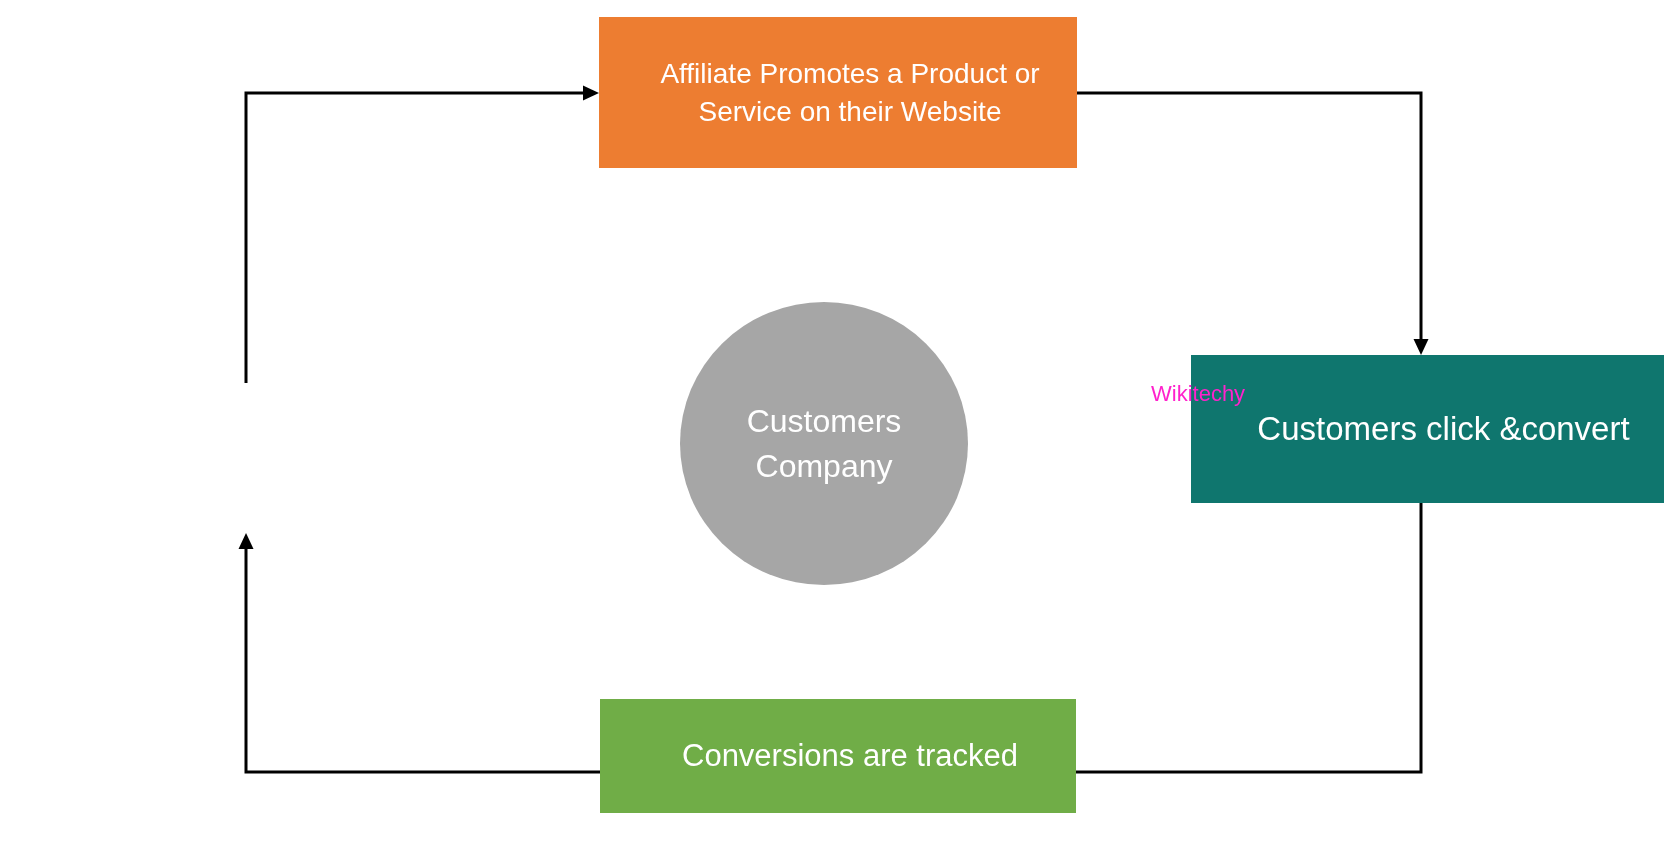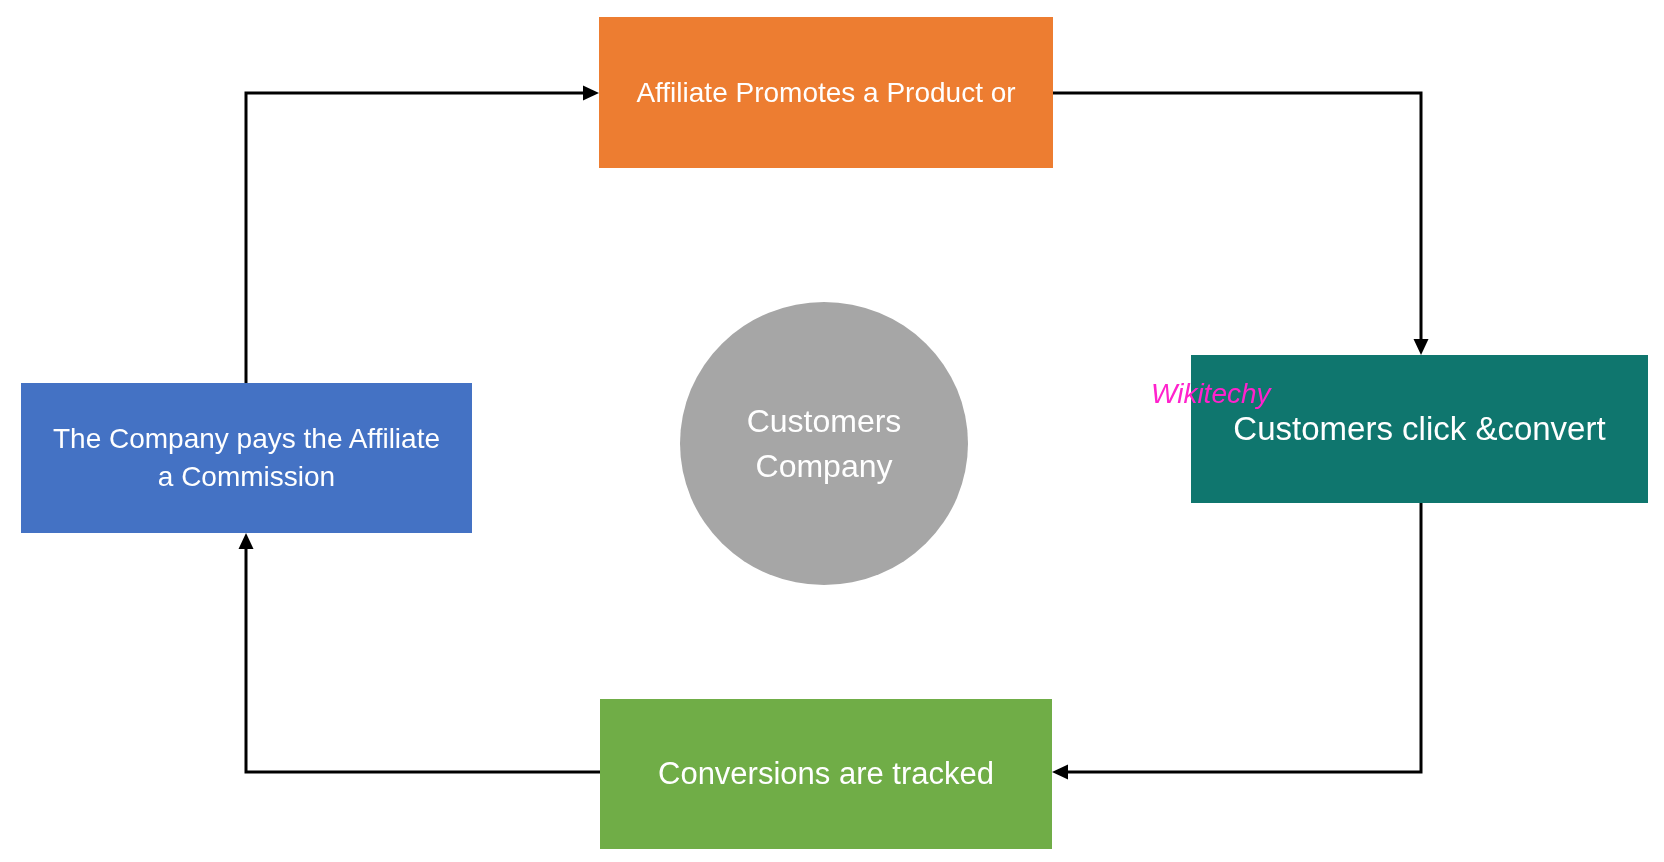--- a/index.html
+++ b/index.html
@@ -32,24 +32,25 @@
     stroke: none;
   }
   .node {
     position: absolute;
     display: flex;
     flex-direction: column;
     justify-content: center;
     align-items: center;
     color: #ffffff;
     text-align: center;
+    padding-left: 24px;
   }
   .node-top    { left: 599px;  top: 17px;  width: 454px; height: 151px; font-size: 28px; line-height: 38px; }
   .node-right  { left: 1191px; top: 355px; width: 457px; height: 148px; font-size: 33px; line-height: 40px; }
-  .node-bottom { left: 600px;  top: 699px; width: 452px; height: 150px; font-size: 31px; line-height: 38px; }
+  .node-bottom { left: 600px;  top: 699px; width: 452px; height: 114px; font-size: 31px; line-height: 38px; }
   .node-left   { left: 21px;   top: 383px; width: 451px; height: 150px; font-size: 28px; line-height: 38px; }
   .center-circle {
     position: absolute;
     left: 680px;
     top: 302px;
     width: 288px;
     height: 283px;
     border-radius: 50%;
     display: flex;
     flex-direction: column;
@@ -57,24 +58,23 @@
     align-items: center;
     color: #ffffff;
     text-align: center;
     font-size: 32px;
     line-height: 45px;
   }
   .watermark {
     position: absolute;
     left: 1151px;
     top: 382px;
-    font-size: 28px;
+    font-size: 22px;
     line-height: 24px;
     white-space: nowrap;
-    font-style: italic;
   }
 </style>
 </head>
 <body>
 
 <div class="canvas">
 
   <svg class="connectors" viewBox="0 0 1664 862" xmlns="http://www.w3.org/2000/svg">
     <g>
       <polyline points="246,383 246,93 583,93"></polyline>
@@ -89,34 +89,31 @@
       <polygon points="1052,772 1068,764.5 1068,779.5"></polygon>
     </g>
     <g>
       <polyline points="600,772 246,772 246,549"></polyline>
       <polygon points="246,533 238.5,549 253.5,549"></polygon>
     </g>
   </svg>
 
   <div class="node node-top" style="background: rgb(237, 125, 49);">
     <div>Affiliate Promotes a Product or</div>
+    <div>Service on their Website</div>
   </div>
 
   <div class="node node-right" style="background: #0f766e;">
     <div>Customers click &amp;convert</div>
   </div>
 
   <div class="node node-bottom" style="background: rgb(112, 173, 71);">
     <div>Conversions are tracked</div>
   </div>
 
-  <div class="node node-left" style="background: rgb(68, 114, 196);">
-    <div>The Company pays the Affiliate</div>
-    <div>a Commission</div>
-  </div>
 
   <div class="center-circle" style="background: rgb(166, 166, 166);">
     <div>Customers</div>
     <div>Company</div>
   </div>
 
   <div class="watermark" style="color: rgb(255, 34, 204);">Wikitechy</div>
 
 </div>
 

